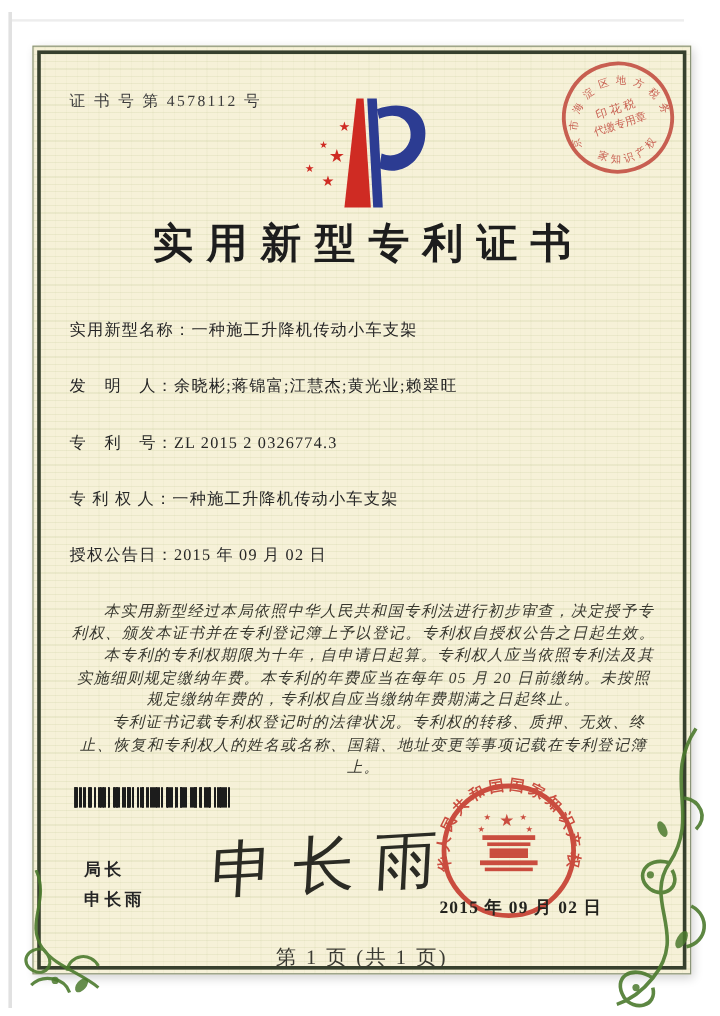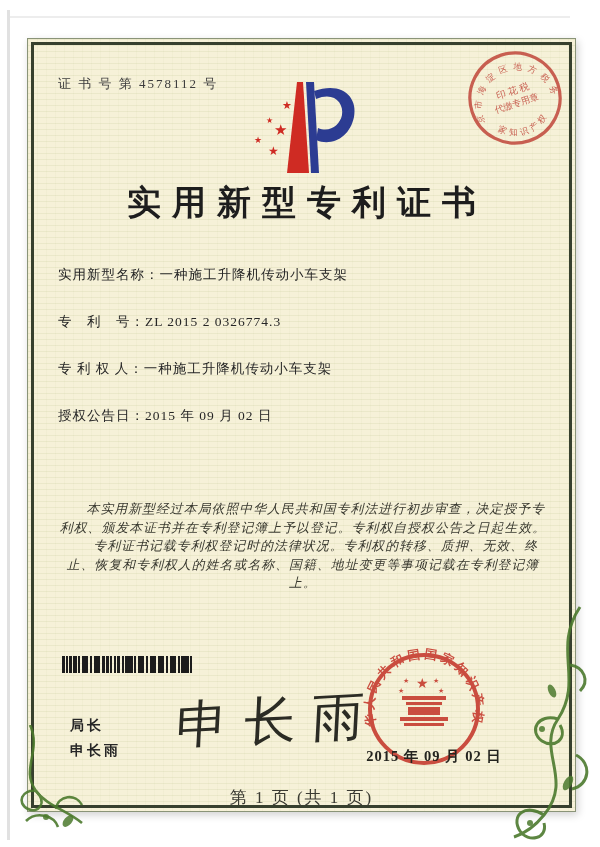--- a/index.html
+++ b/index.html
@@ -106,35 +106,40 @@
   </svg>
 
   <div class="title">实用新型专利证书</div>
 
   <div class="fields">
     <div class="field-row">
       <span class="field-label">实用新型名称：</span>
       <span class="field-value">一种施工升降机传动小车支架</span>
     </div>
     <div class="field-row">
+      <span class="field-label">发　明　人：</span>
+      <span class="field-value">余晓彬;蒋锦富;江慧杰;黄光业;赖翠旺</span>
+    </div>
+    <div class="field-row">
       <span class="field-label">专　利　号：</span>
       <span class="field-value">ZL 2015 2 0326774.3</span>
     </div>
     <div class="field-row">
       <span class="field-label">专 利 权 人：</span>
       <span class="field-value">一种施工升降机传动小车支架</span>
     </div>
     <div class="field-row">
       <span class="field-label">授权公告日：</span>
       <span class="field-value">2015 年 09 月 02 日</span>
     </div>
   </div>
 
   <div class="body-text">
     <p>本实用新型经过本局依照中华人民共和国专利法进行初步审查，决定授予专利权、颁发本证书并在专利登记簿上予以登记。专利权自授权公告之日起生效。</p>
+    <p>本专利的专利权期限为十年，自申请日起算。专利权人应当依照专利法及其实施细则规定缴纳年费。本专利的年费应当在每年 05 月 20 日前缴纳。未按照规定缴纳年费的，专利权自应当缴纳年费期满之日起终止。</p>
     <p>专利证书记载专利权登记时的法律状况。专利权的转移、质押、无效、终止、恢复和专利权人的姓名或名称、国籍、地址变更等事项记载在专利登记簿上。</p>
   </div>
 
   <div class="barcode"></div>
 
   <div class="director">
     <div>局长</div>
     <div>申长雨</div>
   </div>
 

